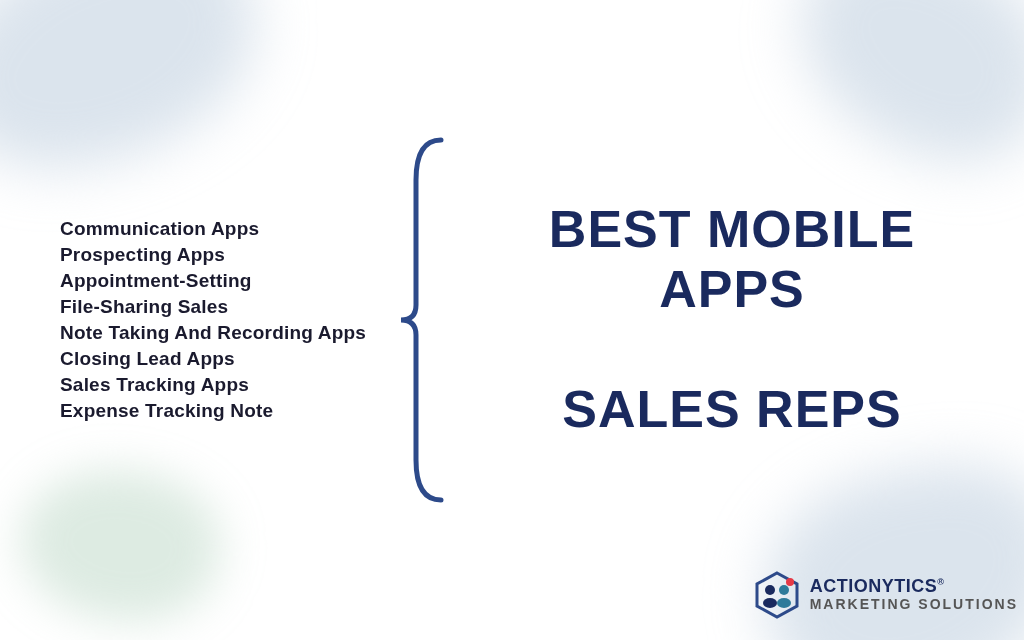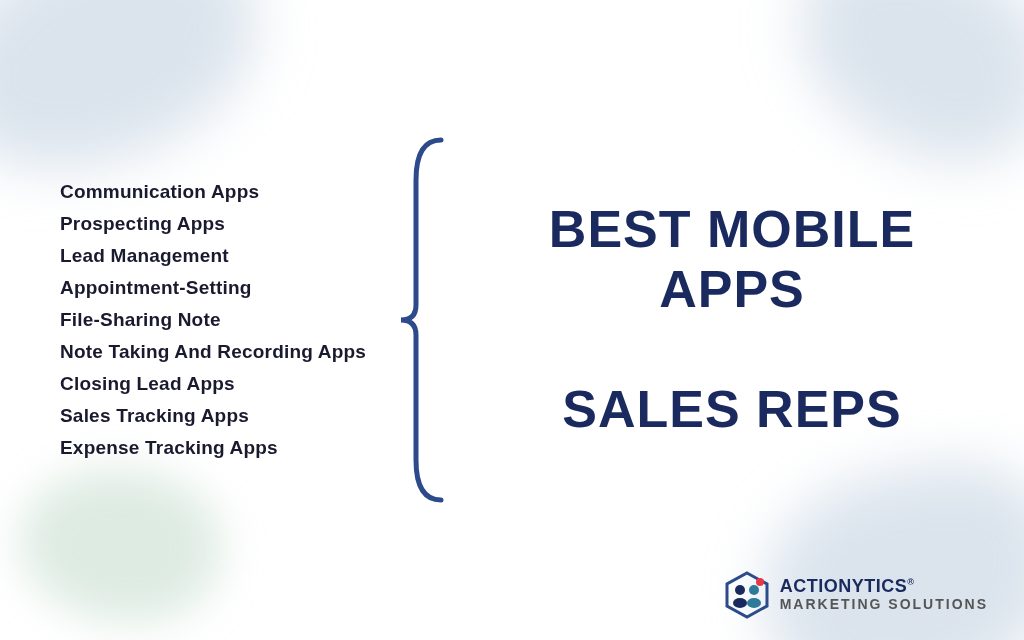--- a/index.html
+++ b/index.html
@@ -80,21 +80,21 @@
       width: 420px;
       display: flex;
       align-items: center;
       gap: 0px;
     }
 
     .items-list {
       list-style: none;
       display: flex;
       flex-direction: column;
-      gap: 10px;
+      gap: 4px;
     }
 
     .items-list li {
       font-size: 19px;
       font-weight: 700;
       color: #1a1a2e;
       letter-spacing: 0.2px;
     }
 
     
@@ -125,21 +125,21 @@
       text-align: center;
       line-height: 1.15;
       letter-spacing: 1px;
       text-transform: uppercase;
     }
 
     
     .logo-container {
       position: absolute;
       bottom: 20px;
-      right: 36px;
+      right: 6px;
       display: flex;
       align-items: center;
       gap: 8px;
     }
 
     .logo-icon {
       width: 50px;
       height: 50px;
     }
 
@@ -177,27 +177,26 @@
 <div class="blob blob-top-right"></div>
 <div class="blob blob-bottom-right"></div>
 <div class="blob blob-bottom-left"></div>
 
 <div class="content">
 
   <div class="list-section">
     <ul class="items-list">
       <li>Communication Apps</li>
       <li>Prospecting Apps</li>
-      <li>Lead Management</li>
       <li>Appointment-Setting</li>
-      <li>File-Sharing Note</li>
+      <li>File-Sharing Sales</li>
       <li>Note Taking And Recording Apps</li>
       <li>Closing Lead Apps</li>
       <li>Sales Tracking Apps</li>
-      <li>Expense Tracking Apps</li>
+      <li>Expense Tracking Note</li>
     </ul>
 
     <div class="bracket-container">
       <svg class="bracket-svg" viewBox="0 0 60 380" fill="none" xmlns="http://www.w3.org/2000/svg">
 
         <path d="M45 10 Q20 10 20 50 L20 175 Q20 190 5 190 Q20 190 20 205 L20 330 Q20 370 45 370" stroke="#2d4a8a" stroke-width="5" fill="none" stroke-linecap="round"></path>
       </svg>
     </div>
   </div>
 

